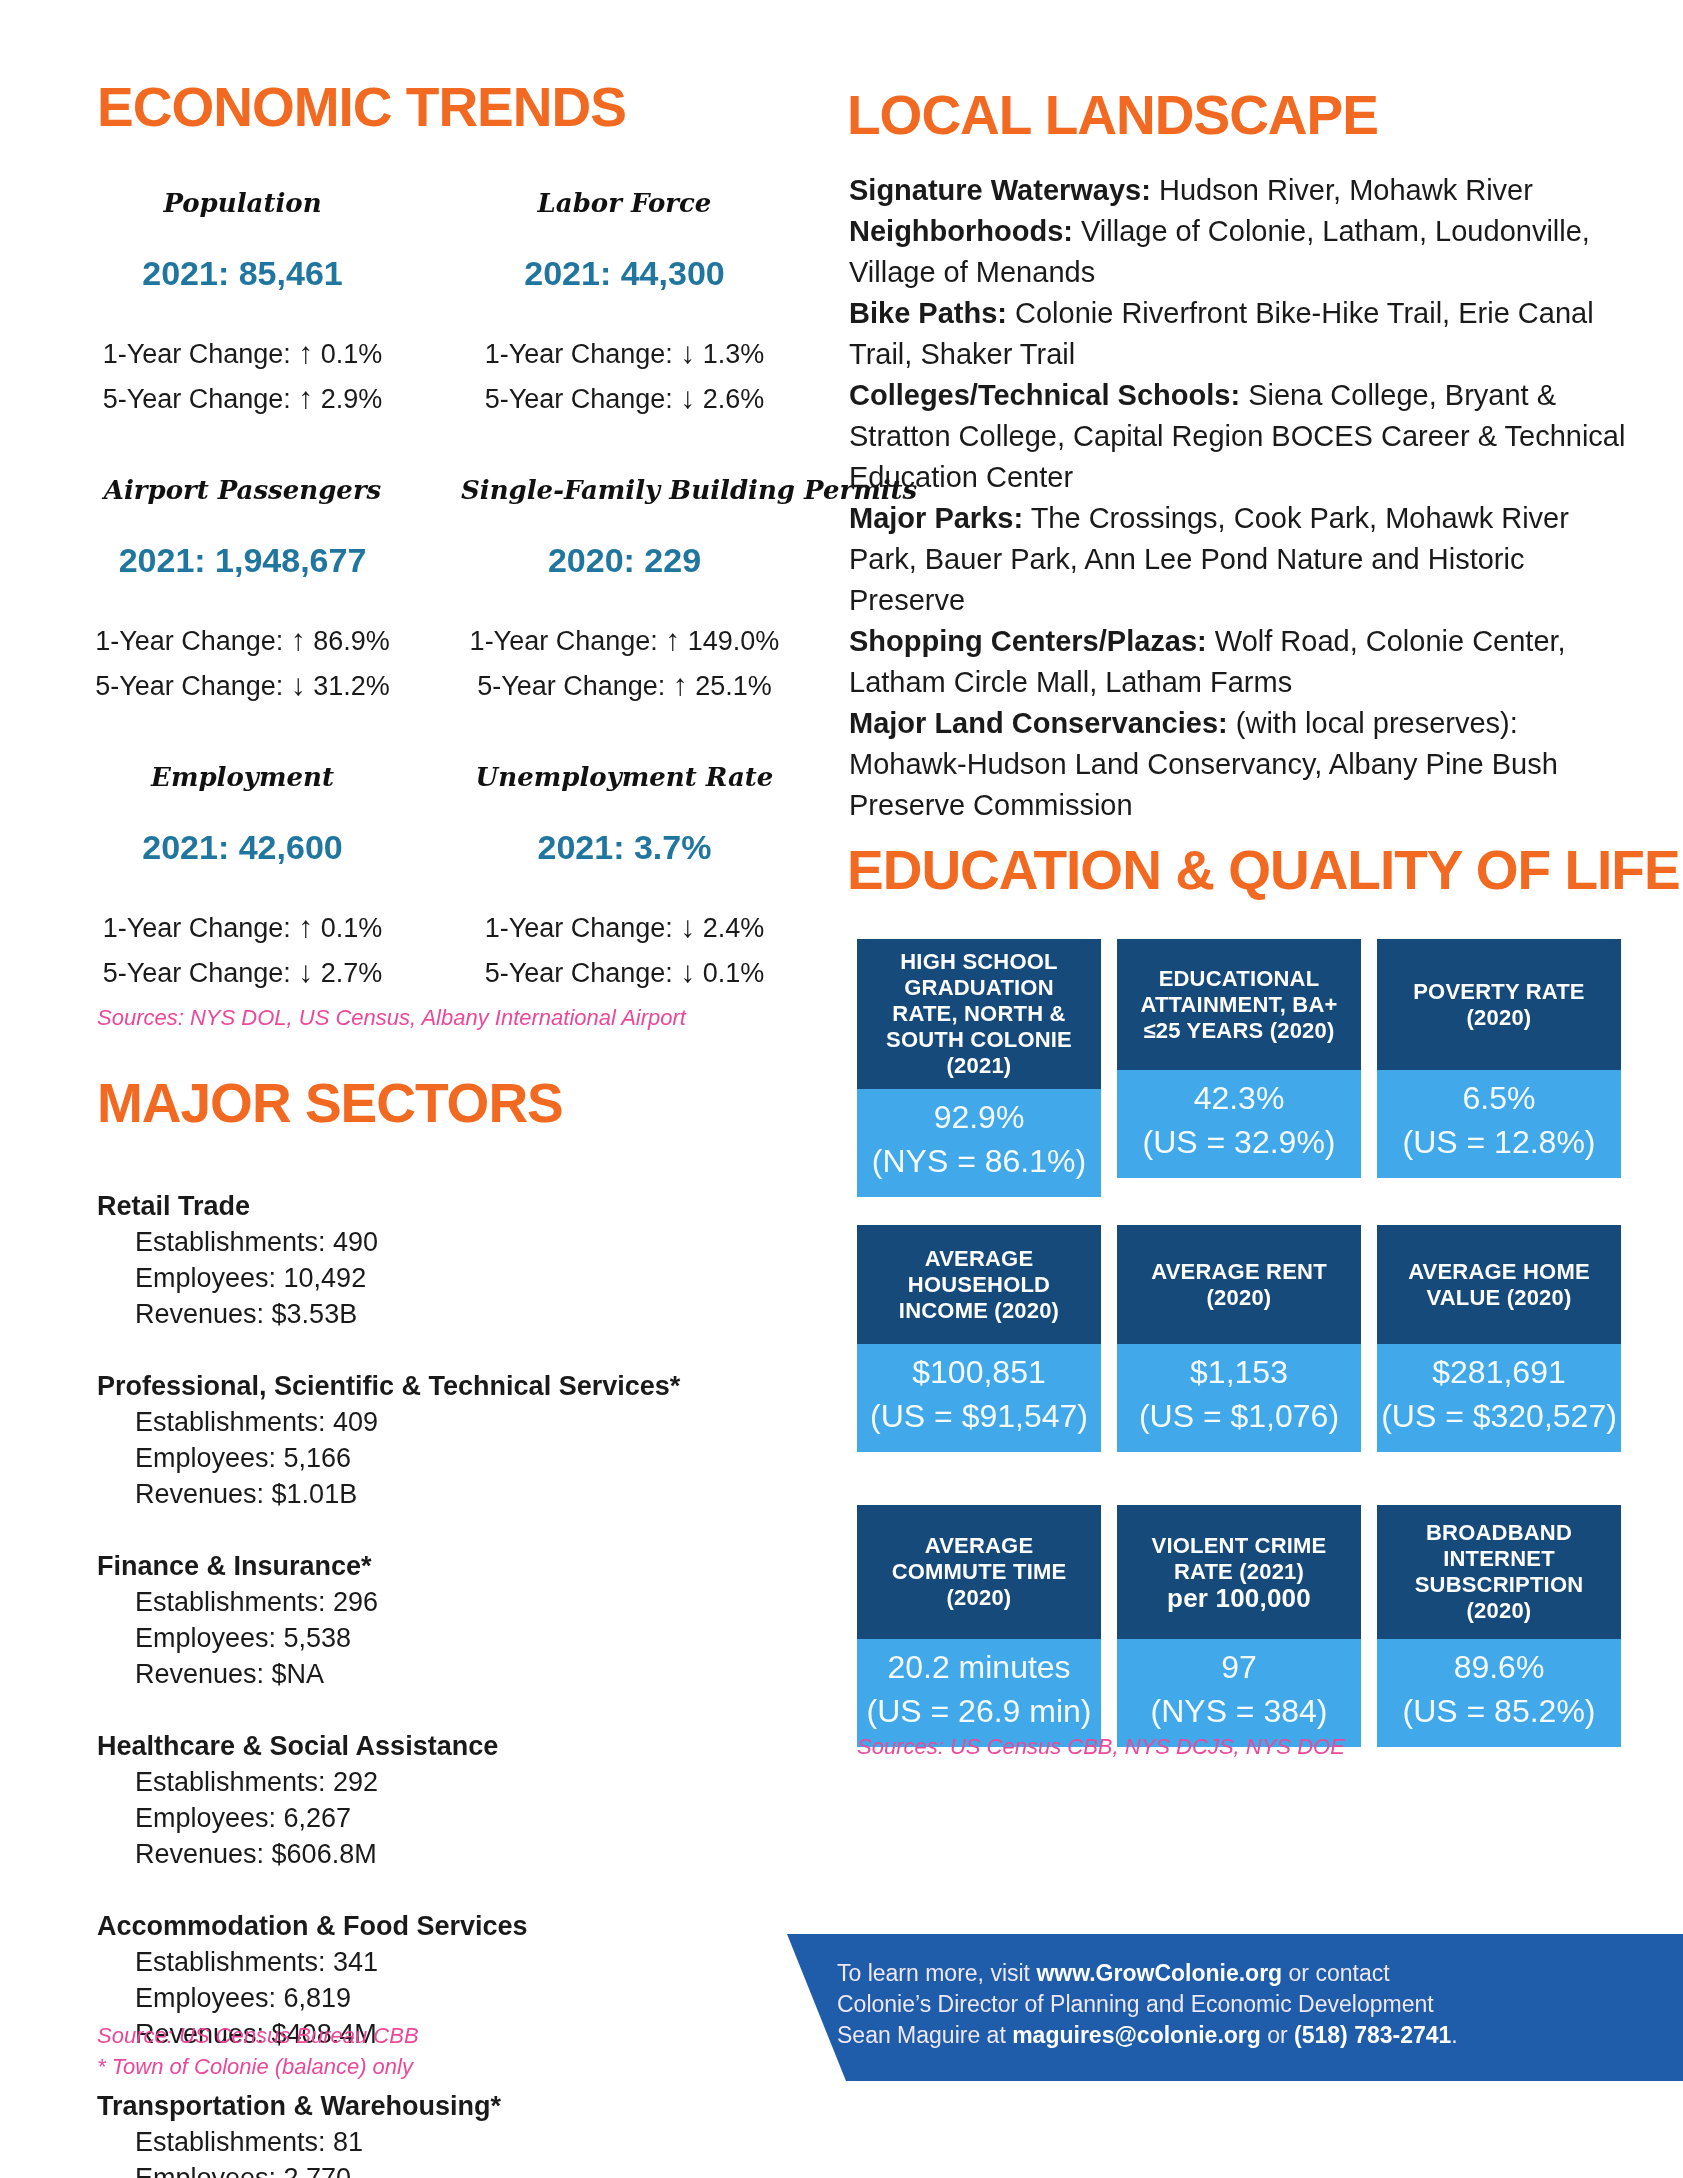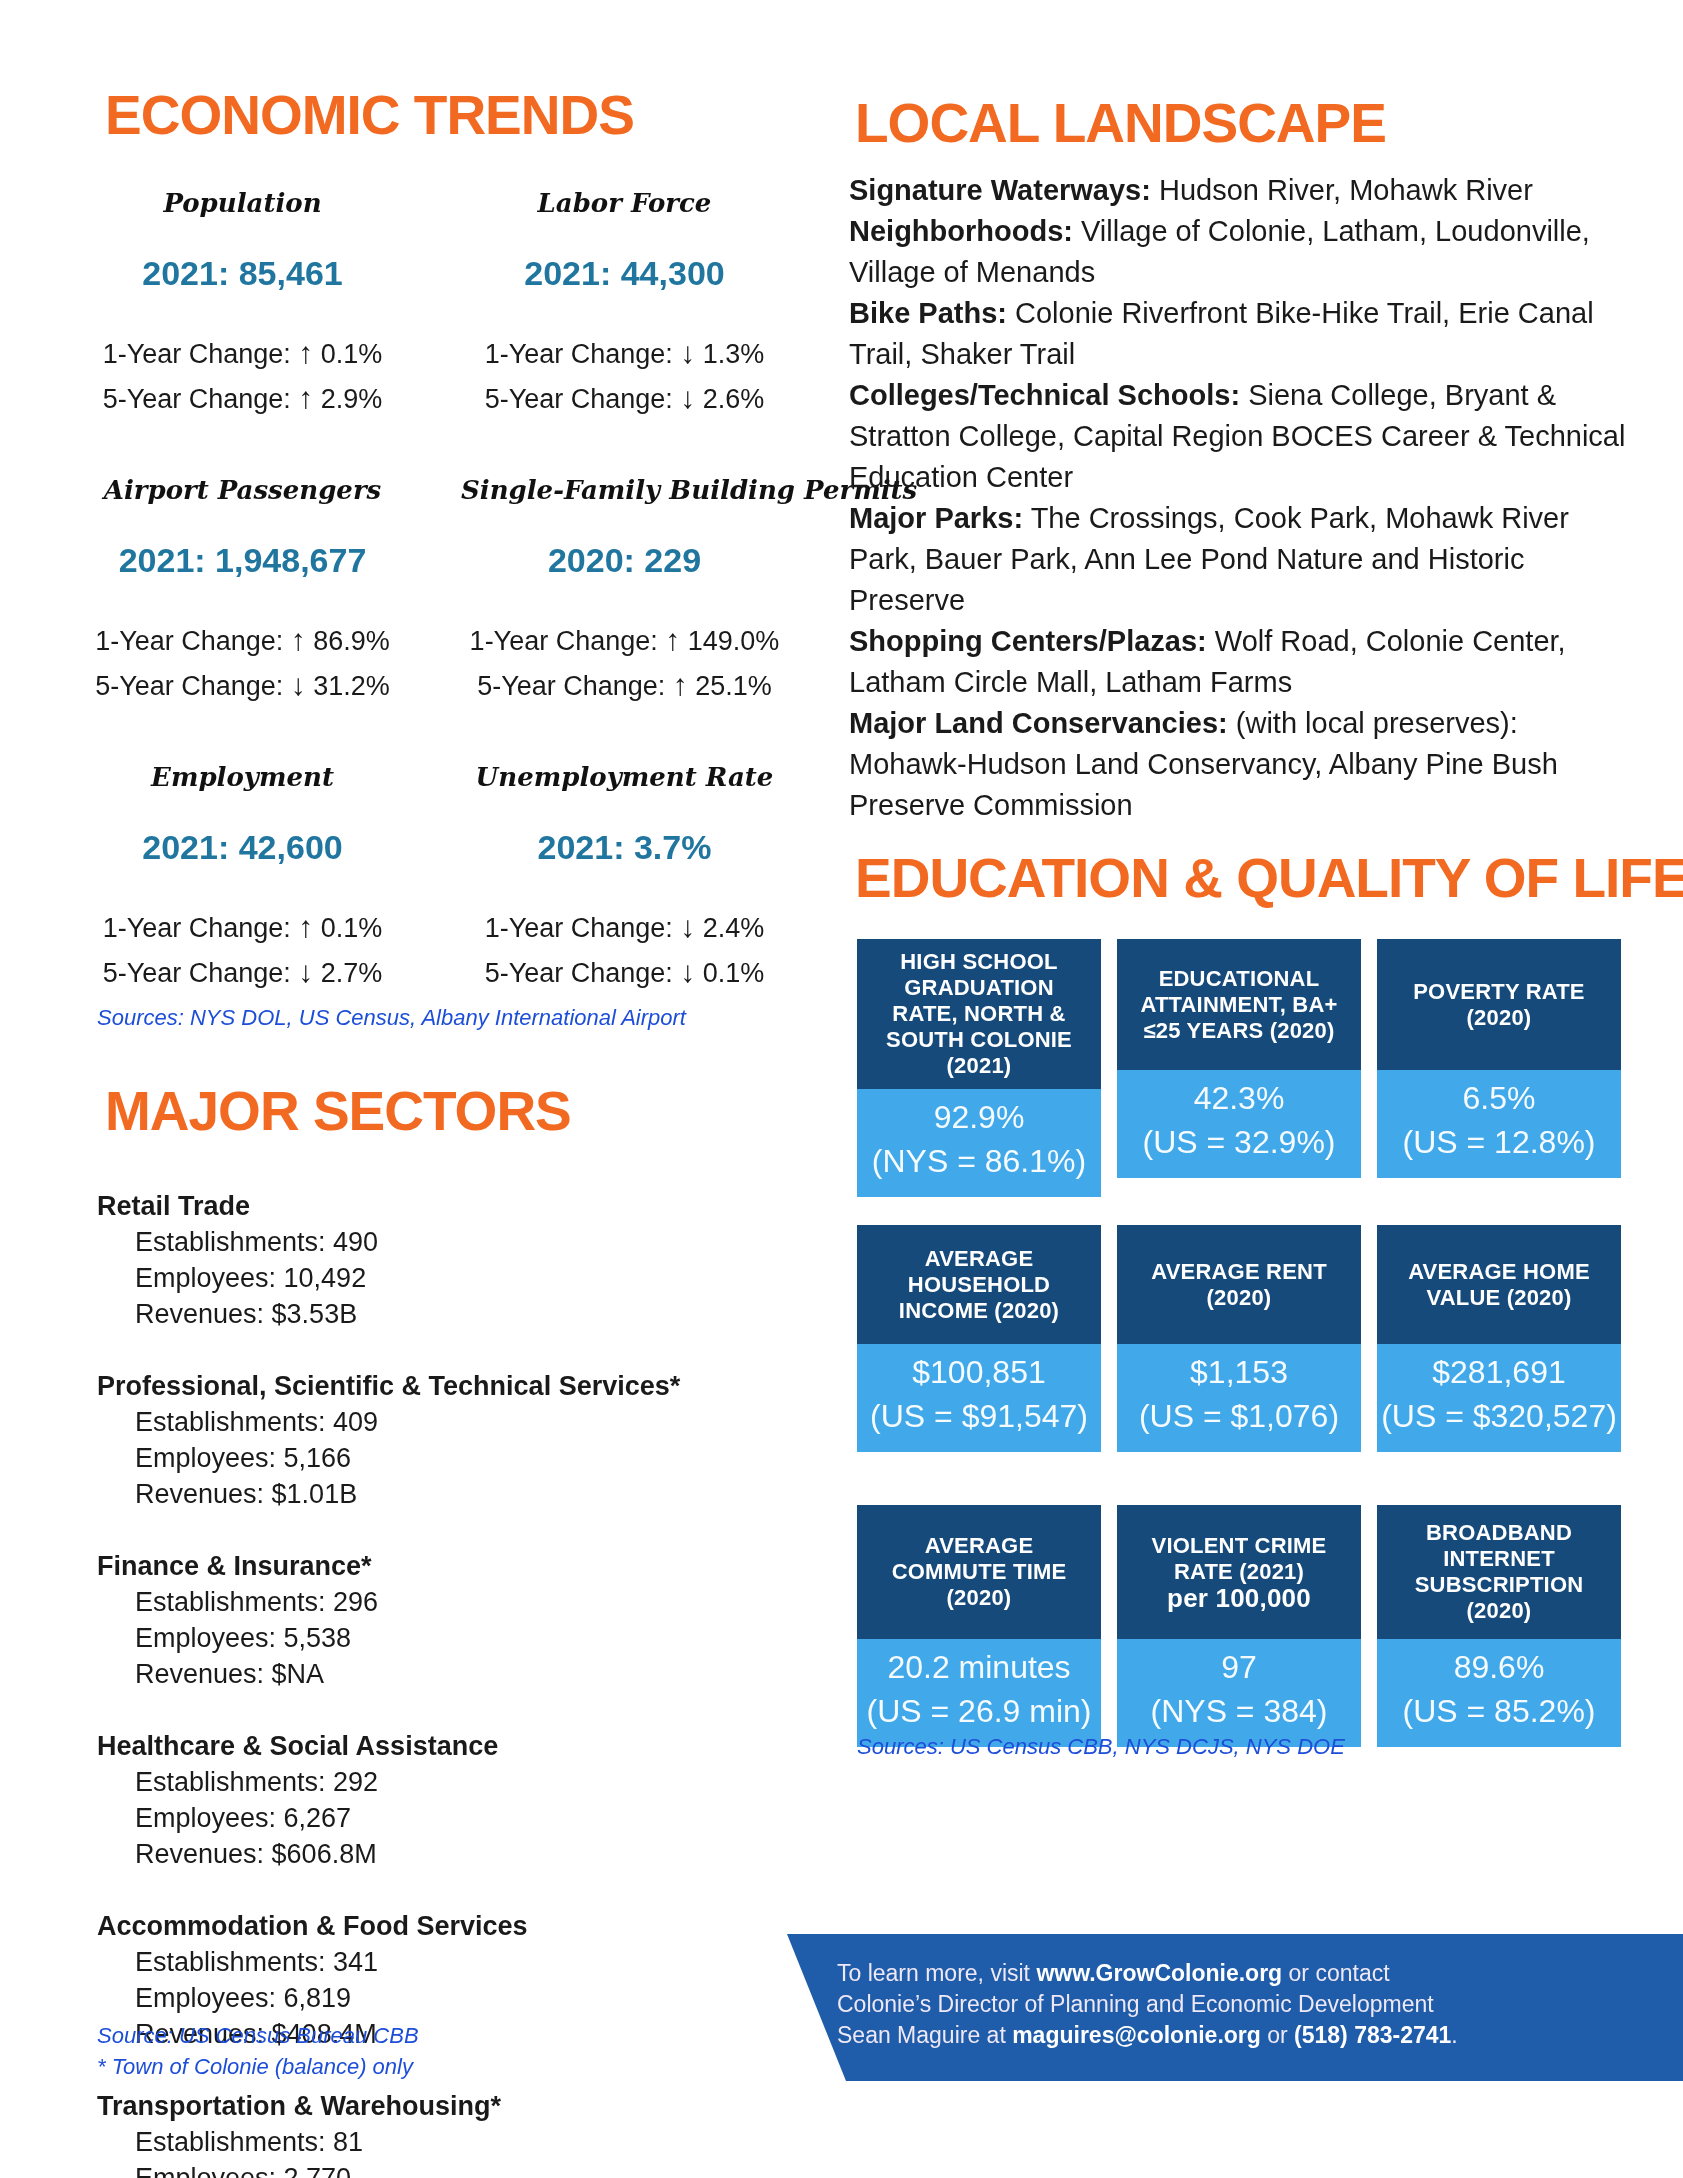--- a/index.html
+++ b/index.html
@@ -1,34 +1,34 @@
 <!DOCTYPE html>
 <html><head>
 <meta charset="utf-8">
 <style>
   html,body{margin:0;padding:0;background:#ffffff;}
   .page{position:relative;width:1683px;height:2178px;background:#ffffff;overflow:hidden;
         font-family:"Liberation Sans",sans-serif;color:#1a1a1a;}
-  .h1{position:absolute;margin:8px;font-size:55px;font-weight:800;color:#F26A21;letter-spacing:-1px;white-space:nowrap;}
+  .h1{position:absolute;margin:0;font-size:55px;font-weight:800;color:#F26A21;letter-spacing:-1px;white-space:nowrap;}
   #t-econ{left:97px;top:75px;}
   #t-sectors{left:97px;top:1071px;}
   #t-landscape{left:847px;top:83px;}
   #t-edu{left:847px;top:838px;}
 
   
   .stats-grid{position:absolute;left:79px;top:183px;display:grid;
               grid-template-columns:327px 327px;column-gap:55px;grid-auto-rows:287px;text-align:center;}
   .stat-block{overflow:visible;}
   .stat-label{font-family:"DejaVu Serif",serif;font-style:italic;font-weight:700;font-size:26px;
               line-height:40px;white-space:nowrap;margin-bottom:30px;color:#111111;}
   .stat-value{font-size:34px;font-weight:700;color:#20769F;line-height:40px;margin-bottom:38px;white-space:nowrap;}
   .stat-change{font-size:27px;line-height:43px;white-space:nowrap;color:#1a1a1a;}
   .arrow{font-weight:700;font-size:30px;}
 
-  .src{position:absolute;font-style:italic;font-size:22px;line-height:31px;color:#1d4ed8;}
+  .src{position:absolute;font-style:italic;font-size:22px;line-height:31px;color:#ec4899;}
   #econ-src{left:97px;top:1002px;}
   #sector-notes{left:97px;top:2020px;}
   #edu-src{left:857px;top:1731px;}
 
   
   .sector-list{position:absolute;left:97px;top:1152px;font-size:27px;line-height:36px;}
   .sector-name{font-weight:700;white-space:nowrap;margin-top:36px;}
   .sector-stat{padding-left:38px;white-space:nowrap;}
 
   

